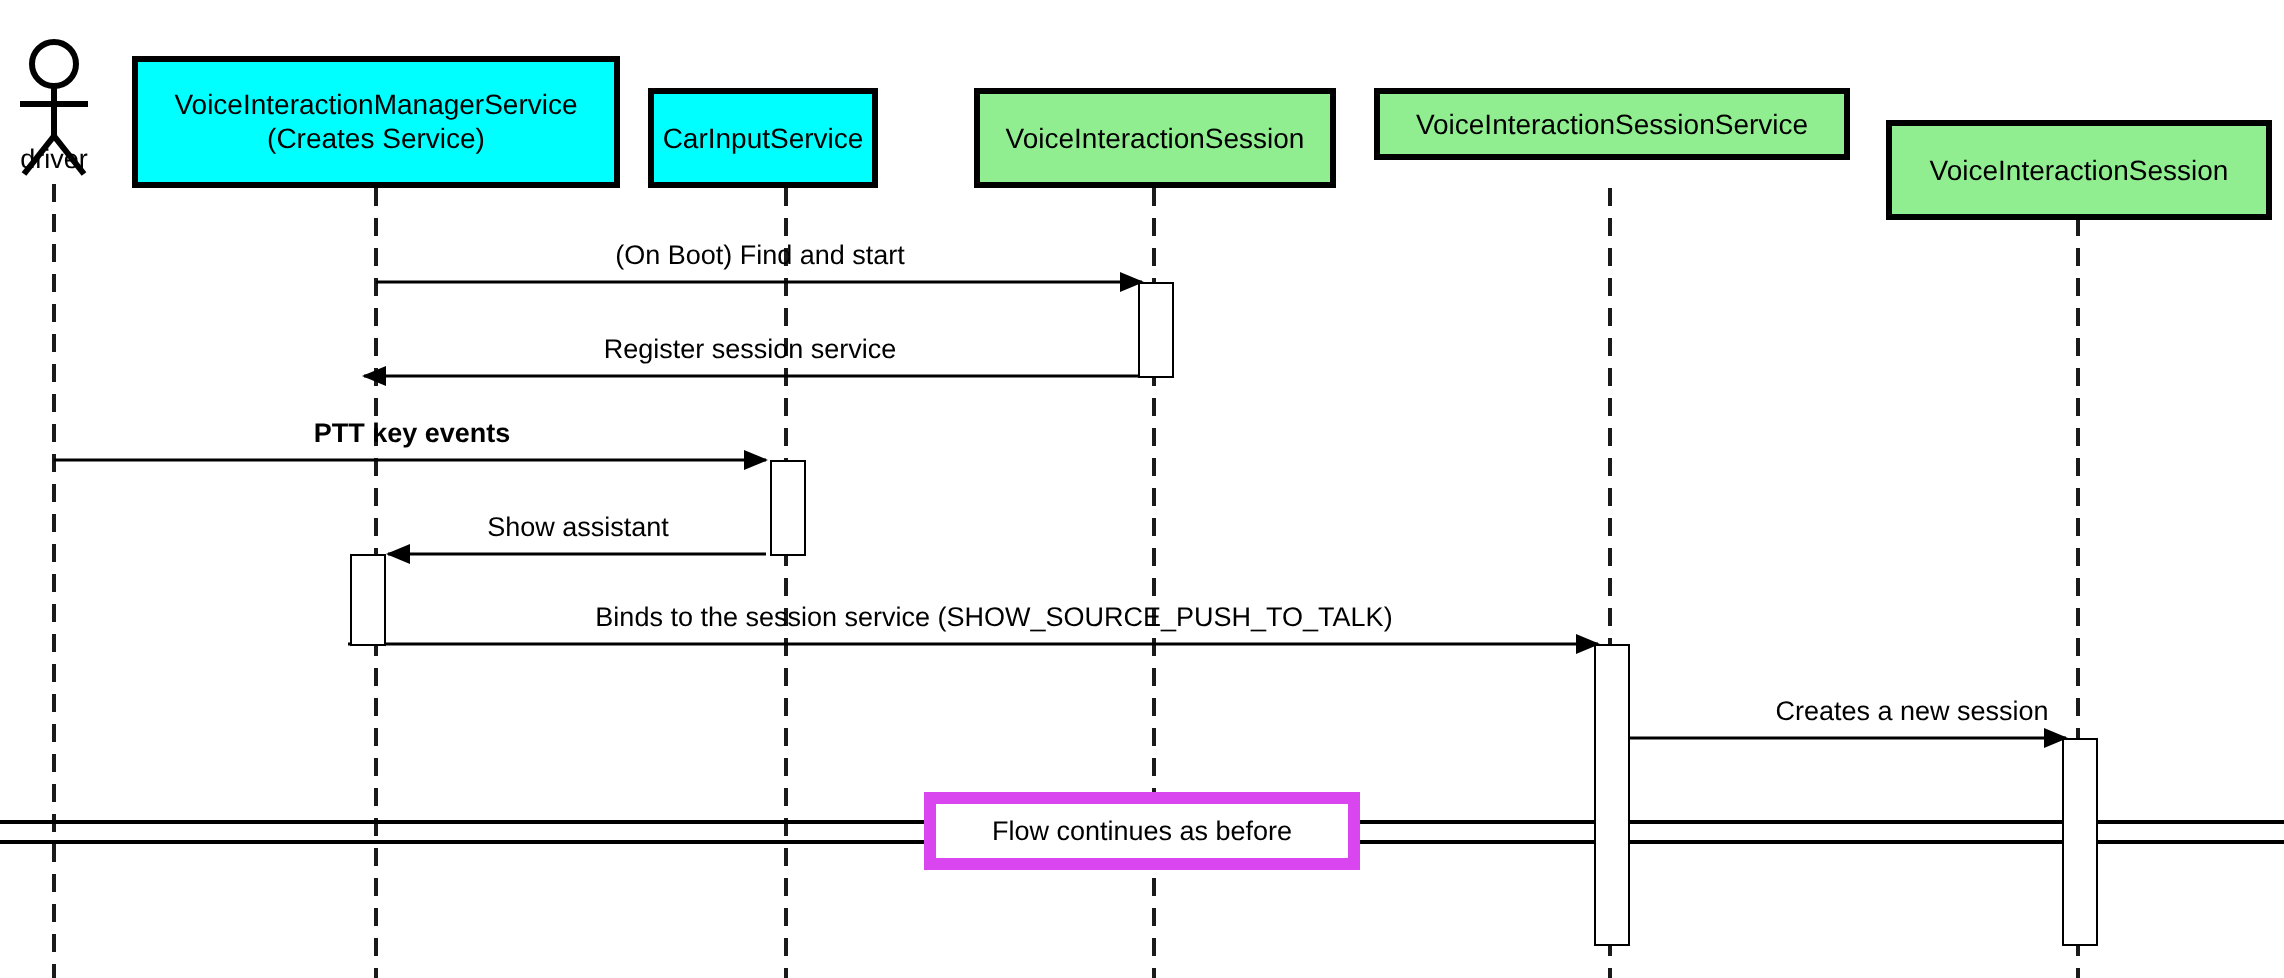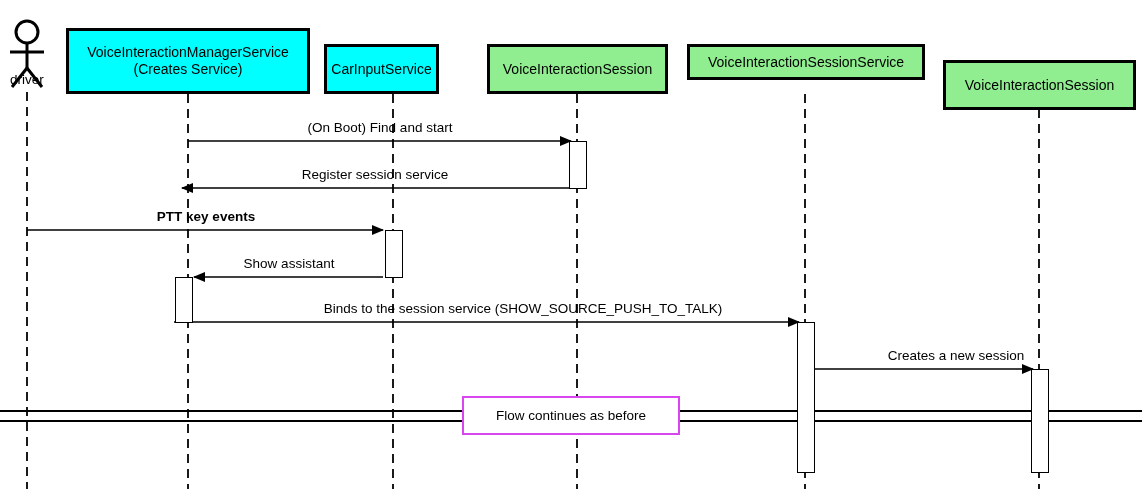--- a/index.html
+++ b/index.html
@@ -45,21 +45,21 @@
   .msg-label {
     position: absolute;
     font-size: 13.5px;
     color: #000000;
     white-space: nowrap;
     text-align: center;
   }
   .note-box {
     position: absolute;
     box-sizing: border-box;
-    border: 2px solid #d946ef;
+    border: 6px solid #d946ef;
     background: #ffffff;
     display: flex;
     align-items: center;
     justify-content: center;
     font-size: 13.5px;
     color: #000000;
     white-space: nowrap;
     z-index: 5;
   }
   .activation {
@@ -150,21 +150,21 @@
       <div class="msg-label" style="left: 0px; top: 167px; width: 100%; text-align: left;">
         <span style="position: absolute; left: 375px; transform: translateX(-50%); white-space: nowrap;">Register session service</span>
       </div>
       <div class="msg-label" style="left: 0px; top: 209px; width: 100%; text-align: left;">
         <span style="position: absolute; left: 206px; transform: translateX(-50%); white-space: nowrap; font-weight: bold;">PTT key events</span>
       </div>
       <div class="msg-label" style="left: 0px; top: 256px; width: 100%; text-align: left;">
         <span style="position: absolute; left: 289px; transform: translateX(-50%); white-space: nowrap;">Show assistant</span>
       </div>
       <div class="msg-label" style="left: 0px; top: 301px; width: 100%; text-align: left;">
-        <span style="position: absolute; left: 523px; transform: translateX(-50%); white-space: nowrap; text-align: right;">Binds to the session service (SHOW_SOURCE_PUSH_TO_TALK)</span>
+        <span style="position: absolute; left: 497px; transform: translateX(-50%); white-space: nowrap; text-align: right;">Binds to the session service (SHOW_SOURCE_PUSH_TO_TALK)</span>
       </div>
       <div class="msg-label" style="left: 0px; top: 348px; width: 100%; text-align: left;">
         <span style="position: absolute; left: 956px; transform: translateX(-50%); white-space: nowrap;">Creates a new session</span>
       </div>
     </div>
 
   <div class="note-box" id="divider-note" style="left: 462px; top: 396px; width: 218px; height: 39px;">
     <span>Flow continues as before</span>
   </div>
 

